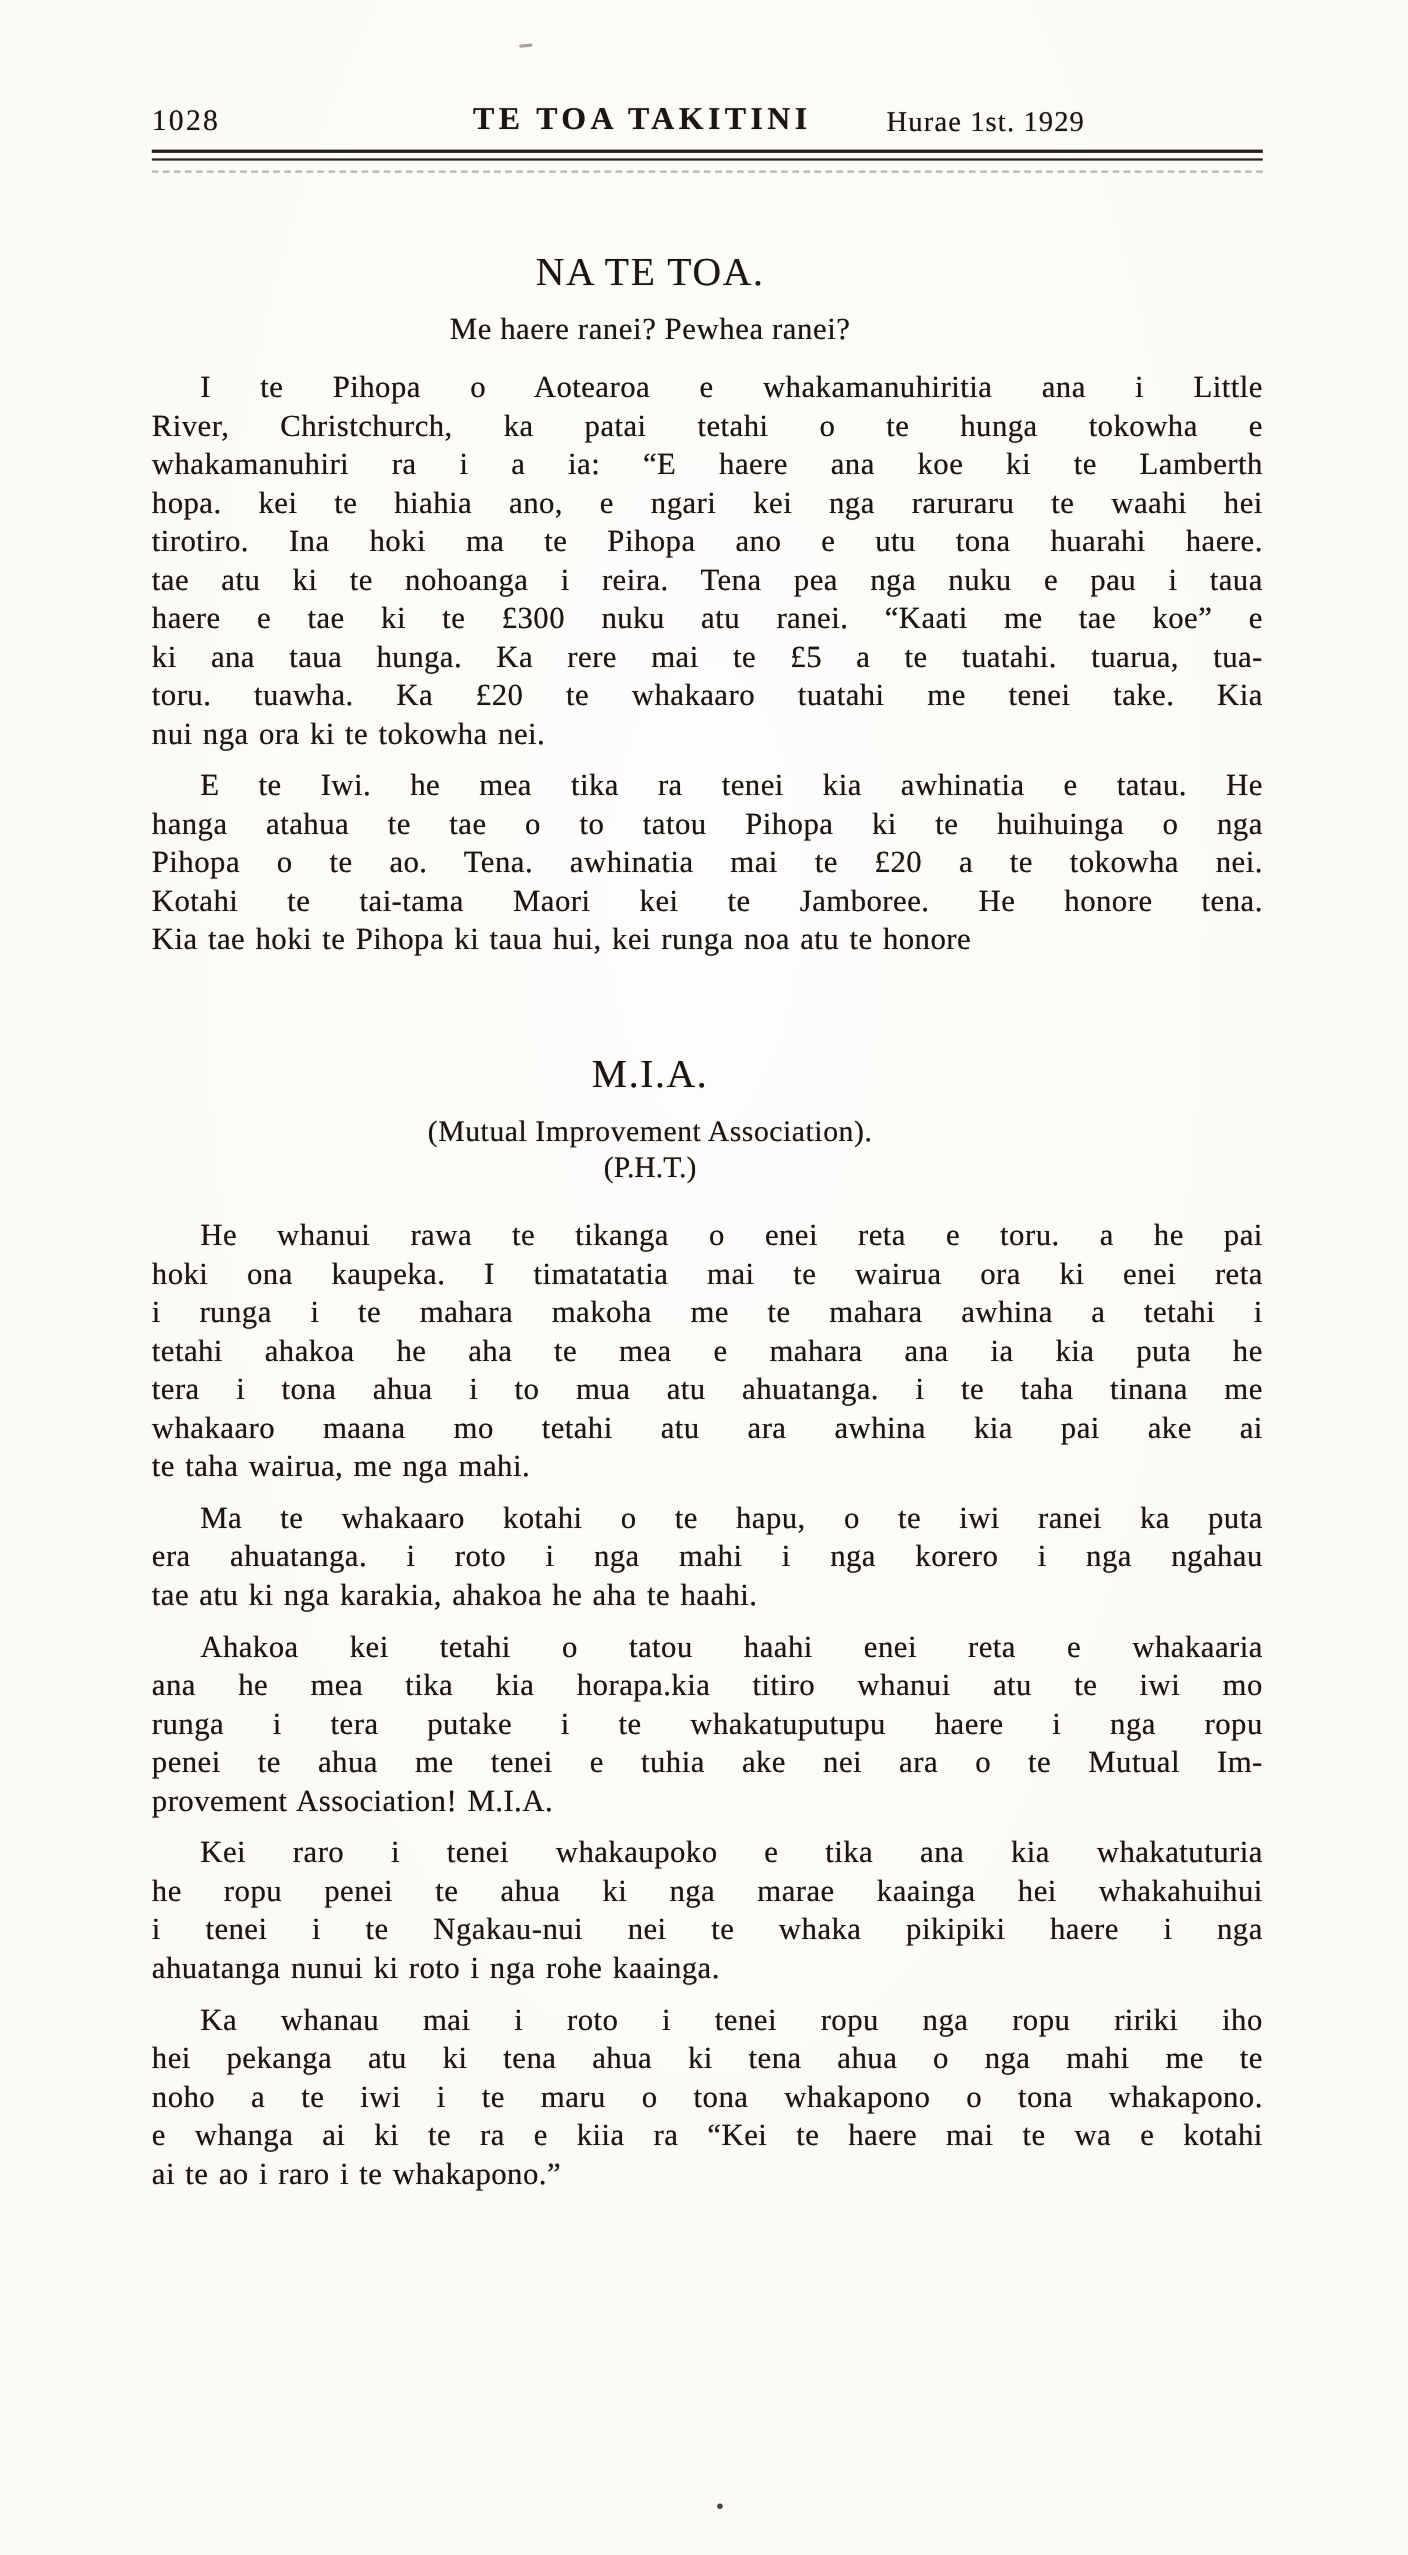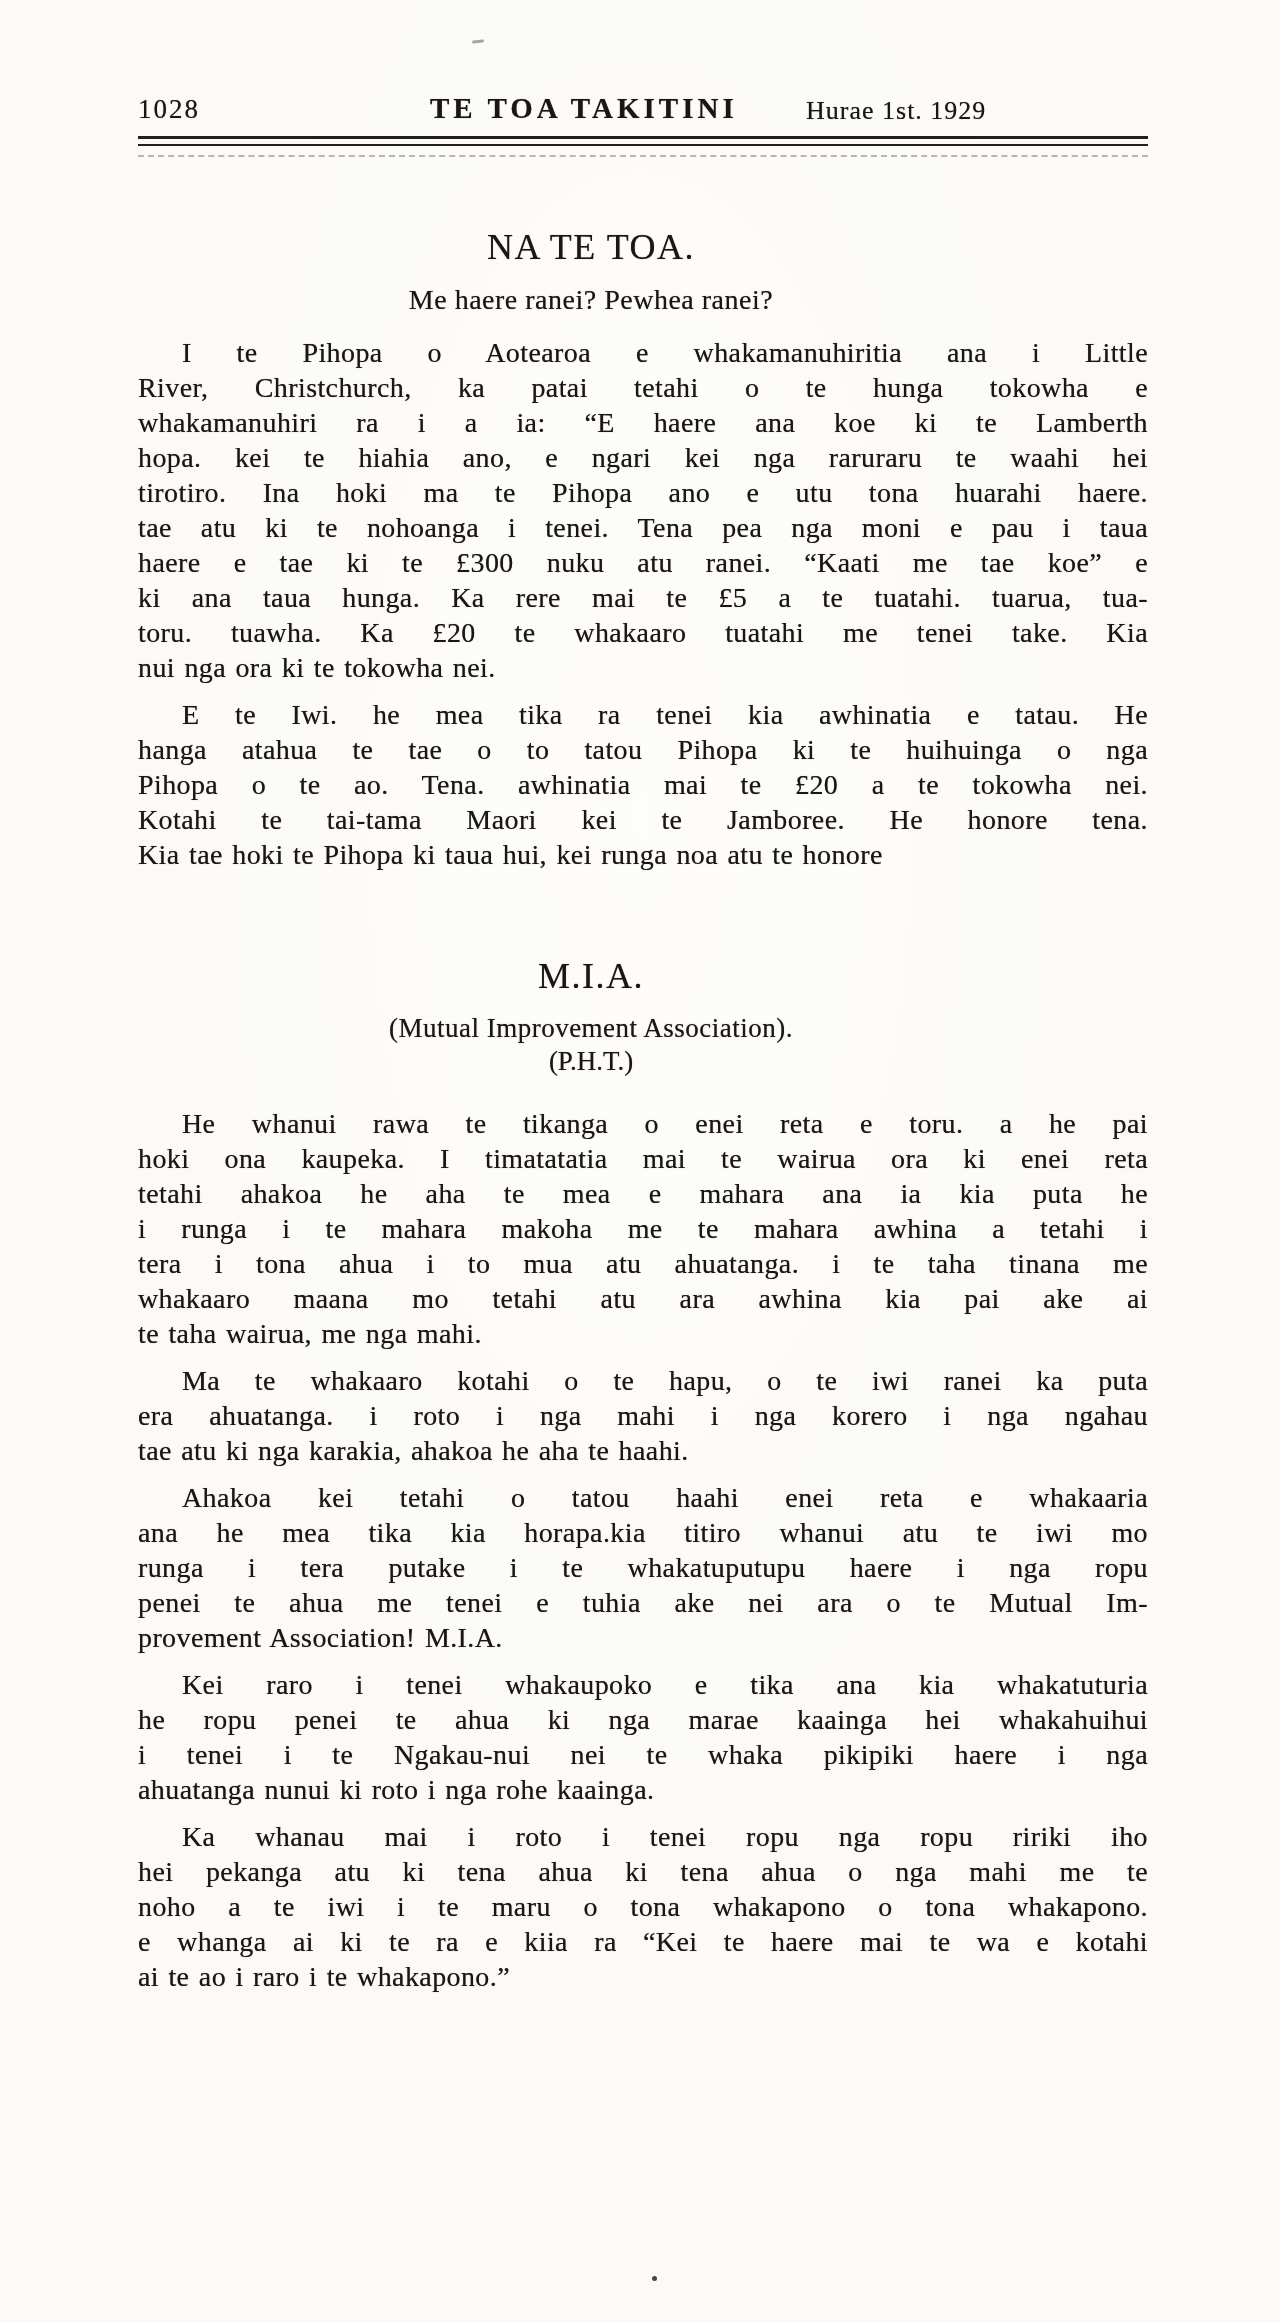--- a/index.html
+++ b/index.html
@@ -142,21 +142,21 @@
     <article class="article-1">
       <h1 class="article-title centered">NA TE TOA.</h1>
       <div class="article-subtitle centered">Me haere ranei? Pewhea ranei?</div>
       <div class="article-body">
         <div class="para">
             <div class="line first">I te Pihopa o Aotearoa e whakamanuhiritia ana i Little</div>
             <div class="line">River, Christchurch, ka patai tetahi o te hunga tokowha e</div>
             <div class="line">whakamanuhiri ra i a ia: “E haere ana koe ki te Lamberth</div>
             <div class="line">hopa. kei te hiahia ano, e ngari kei nga raruraru te waahi hei</div>
             <div class="line">tirotiro. Ina hoki ma te Pihopa ano e utu tona huarahi haere.</div>
-            <div class="line">tae atu ki te nohoanga i tenei. Tena pea nga moni e pau i taua</div>
+            <div class="line">tae atu ki te nohoanga i reira. Tena pea nga nuku e pau i taua</div>
             <div class="line">haere e tae ki te £300 nuku atu ranei. “Kaati me tae koe” e</div>
             <div class="line">ki ana taua hunga. Ka rere mai te £5 a te tuatahi. tuarua, tua-</div>
             <div class="line">toru. tuawha. Ka £20 te whakaaro tuatahi me tenei take. Kia</div>
             <div class="line last">nui nga ora ki te tokowha nei.</div>
           </div>
         <div class="para">
             <div class="line first">E te Iwi. he mea tika ra tenei kia awhinatia e tatau. He</div>
             <div class="line">hanga atahua te tae o to tatou Pihopa ki te huihuinga o nga</div>
             <div class="line">Pihopa o te ao. Tena. awhinatia mai te £20 a te tokowha nei.</div>
             <div class="line">Kotahi te tai-tama Maori kei te Jamboree. He honore tena.</div>
@@ -166,22 +166,22 @@
     </article>
 
     <article class="article-2">
       <h1 class="article-title centered">M.I.A.</h1>
       <div class="article-subtitle centered">(Mutual Improvement Association).</div>
       <div class="article-sub2 centered">(P.H.T.)</div>
       <div class="article-body">
         <div class="para">
             <div class="line first">He whanui rawa te tikanga o enei reta e toru. a he pai</div>
             <div class="line">hoki ona kaupeka. I timatatatia mai te wairua ora ki enei reta</div>
+            <div class="line">i runga i te mahara makoha me te mahara awhina a tetahi i</div>
             <div class="line">tetahi ahakoa he aha te mea e mahara ana ia kia puta he</div>
-            <div class="line">i runga i te mahara makoha me te mahara awhina a tetahi i</div>
             <div class="line">tera i tona ahua i to mua atu ahuatanga. i te taha tinana me</div>
             <div class="line">whakaaro maana mo tetahi atu ara awhina kia pai ake ai</div>
             <div class="line last">te taha wairua, me nga mahi.</div>
           </div>
         <div class="para">
             <div class="line first">Ma te whakaaro kotahi o te hapu, o te iwi ranei ka puta</div>
             <div class="line">era ahuatanga. i roto i nga mahi i nga korero i nga ngahau</div>
             <div class="line last">tae atu ki nga karakia, ahakoa he aha te haahi.</div>
           </div>
         <div class="para">

